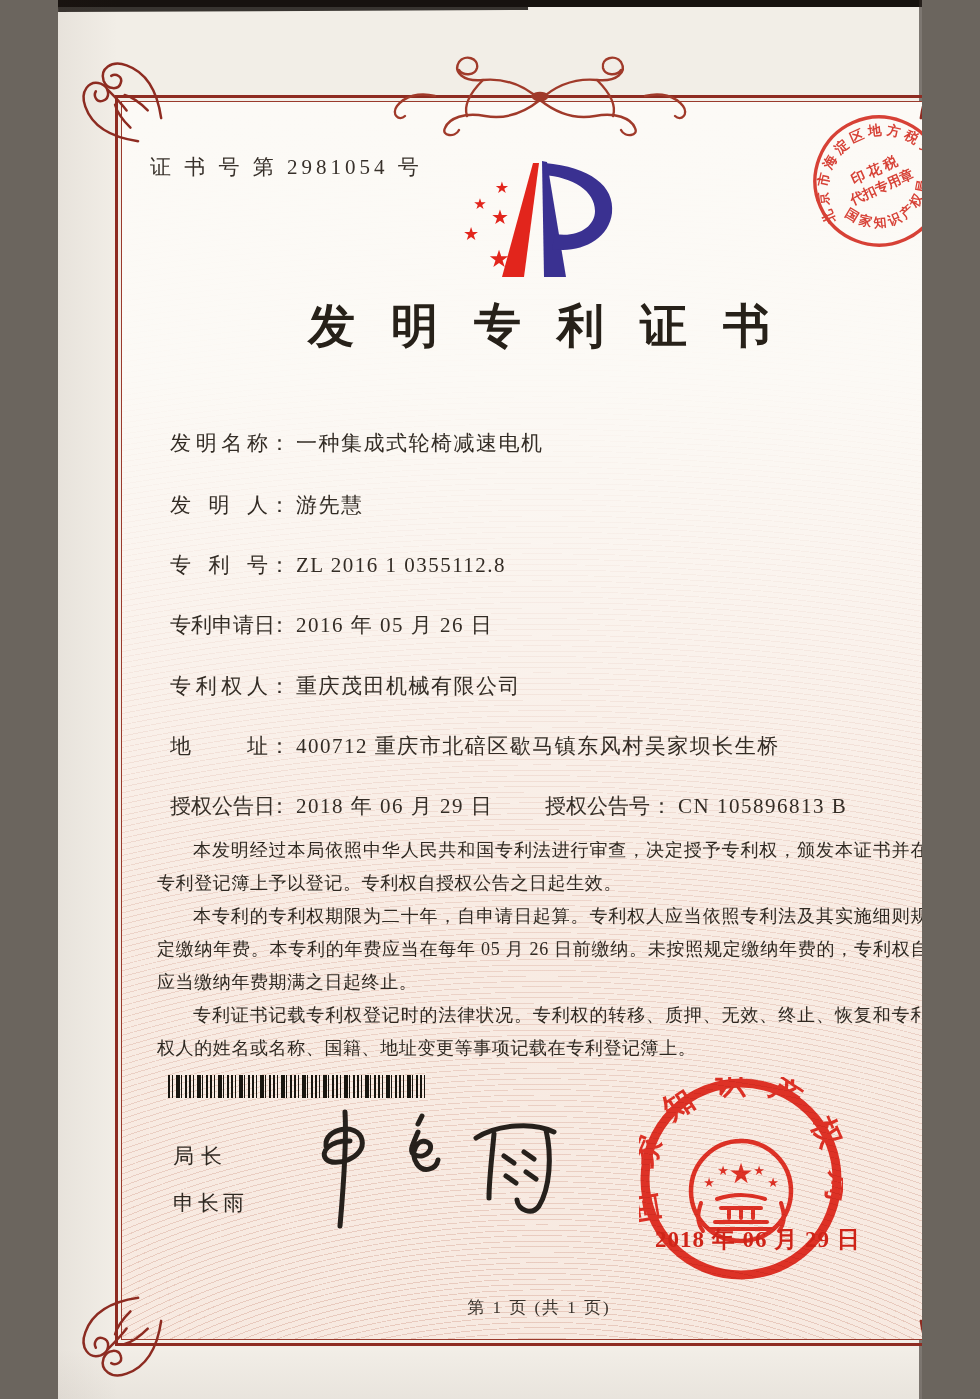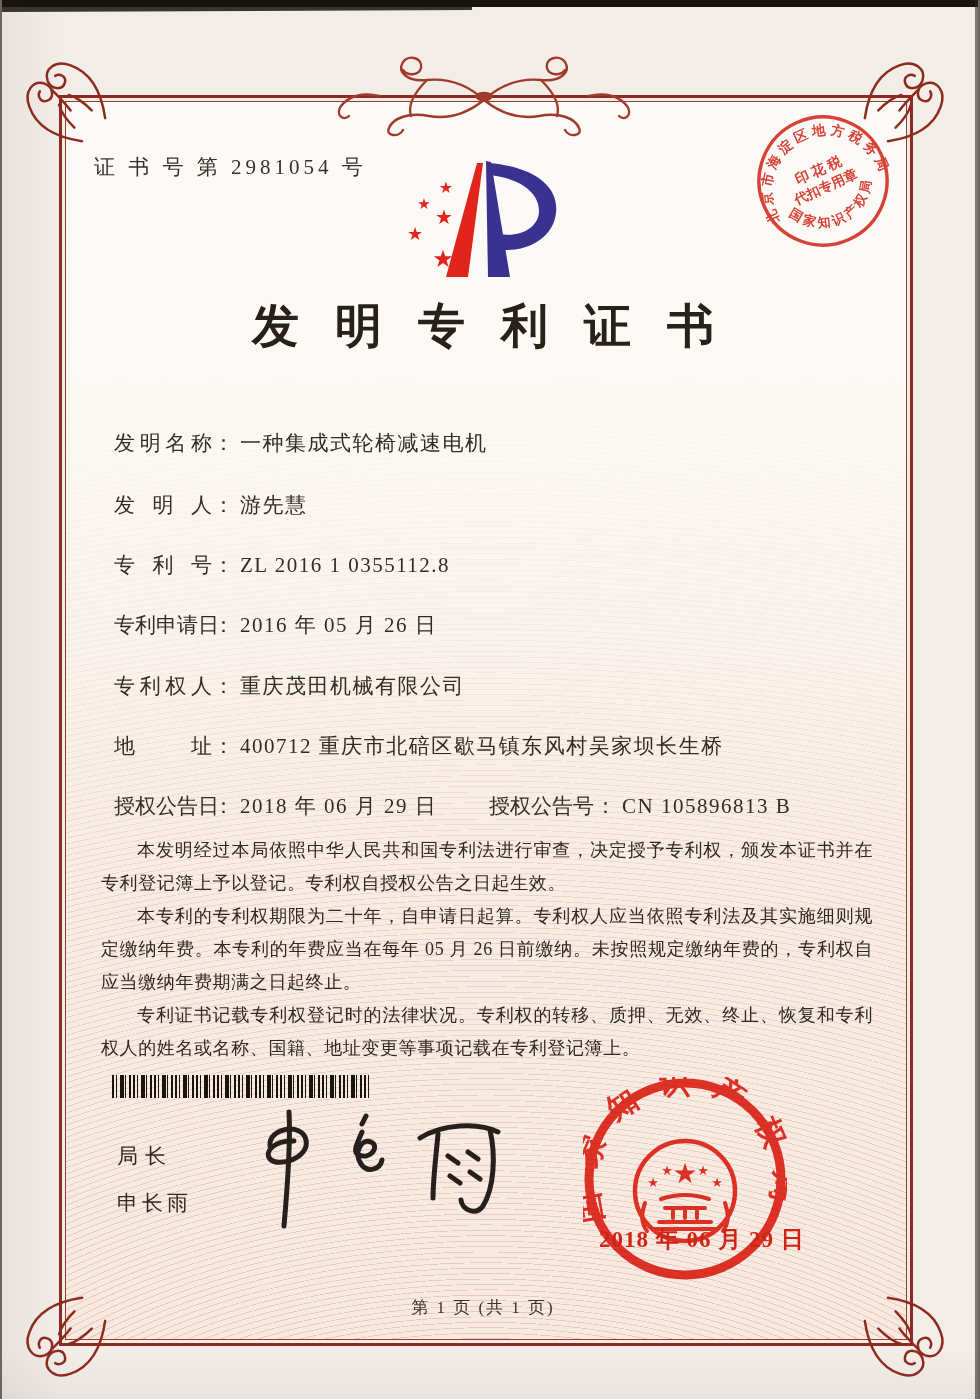--- a/index.html
+++ b/index.html
@@ -1,17 +1,17 @@
 <!DOCTYPE html>
 <html><head>
 <meta charset="utf-8">
 <style>
   html,body{margin:0;padding:0;}
   body{background:#6b655e;font-family:"Liberation Serif","DejaVu Serif",serif;}
-  .page{position:relative;width:976px;height:1399px;margin:0 auto;background:#f2eee7;overflow:hidden;}
+  .page{position:relative;width:864px;height:1399px;margin:0 auto;background:#f2eee7;overflow:hidden;}
   .scan-top{position:absolute;left:0;top:0;width:100%;height:7px;background:#17130f;}
   .scan-top2{position:absolute;left:0;top:0;width:470px;height:12px;background:#17130f;opacity:.85;transform:rotate(-.25deg);transform-origin:left top;}
   .scan-right{position:absolute;right:0;top:0;bottom:0;width:3px;background:#2e2823;opacity:.6;}
   .paper-shade{position:absolute;inset:0;background:linear-gradient(90deg,rgba(60,40,30,.06),rgba(255,255,255,0) 60px),linear-gradient(0deg,rgba(60,40,30,.05),rgba(255,255,255,0) 50px);pointer-events:none;}
 
   
   .frame{position:absolute;left:57px;top:95px;width:848px;height:1245px;border:3px solid #8e2b21;}
   .frame::after{content:"";position:absolute;inset:3px;border:1px solid #9a3a2c;}
   .frame-fill{position:absolute;inset:4px;
      background:

